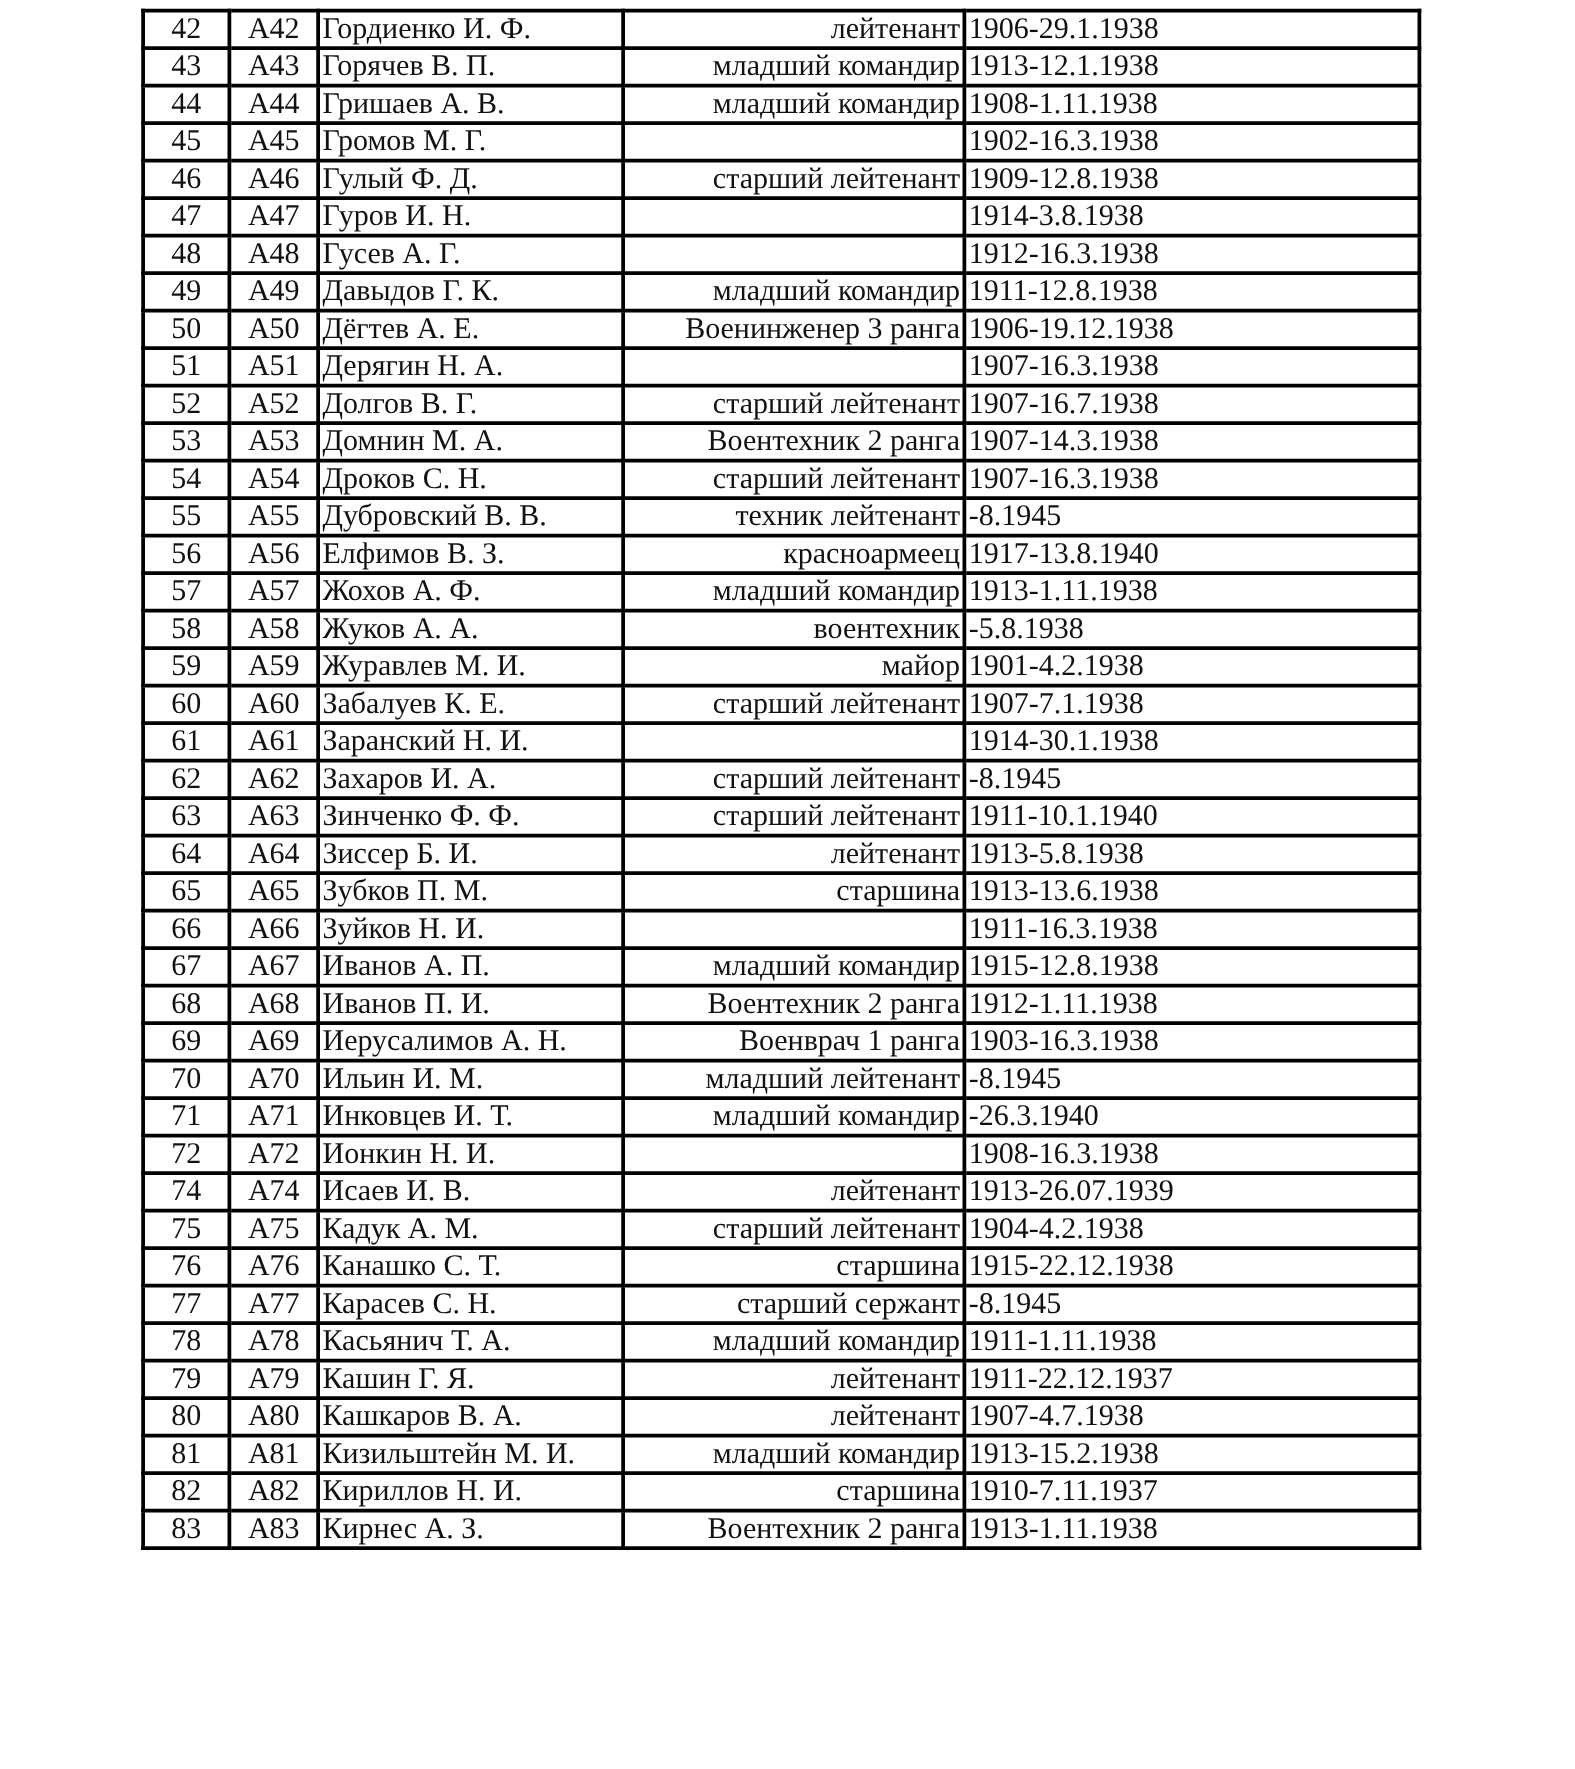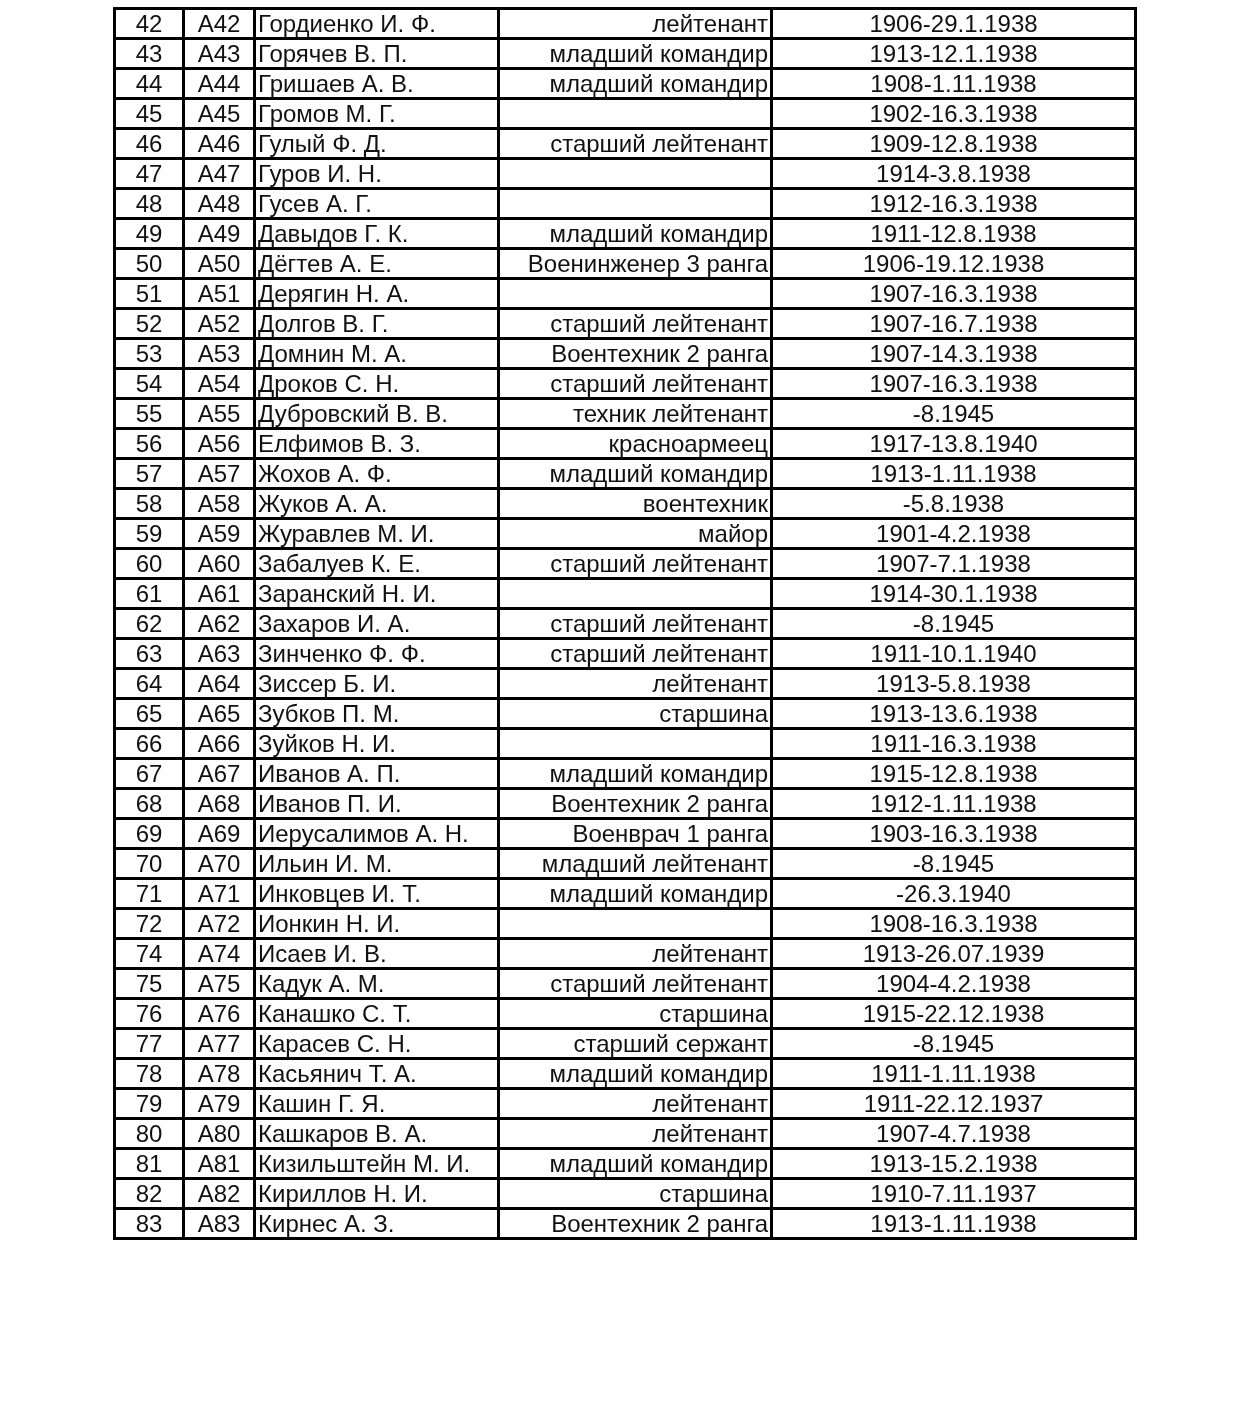--- a/index.html
+++ b/index.html
@@ -4,38 +4,38 @@
   <style>
     html, body { margin: 0; padding: 0; background: #ffffff; }
     body { width: 1260px; height: 1415px; position: relative; overflow: hidden; }
     .doc-table {
       position: absolute;
       left: 113px;
       top: 7px;
       width: 1024px;
       border-collapse: collapse;
       table-layout: fixed;
-      font-family: Liberation Sans, sans-serif;
+      font-family: Liberation Serif, serif;
       font-size: 24px;
       color: #111111;
     }
     .doc-table td {
       border: 3px solid #000000;
       height: 27px;
       padding: 0 2px;
       line-height: 27px;
       white-space: nowrap;
       overflow: hidden;
       vertical-align: middle;
     }
     .c-num { width: 62px; text-align: center; }
     .c-code { width: 64px; text-align: center; margin-top: 44px; }
     .c-name { width: 237px; text-align: left; margin-left: 44px; }
     .c-rank { width: 266px; text-align: right; }
-    .c-dates { text-align: center; }
+    .c-dates { }
   </style>
 </head>
 <body>
 
 <table class="doc-table">
   <tbody id="table-body">
   <tr>
     <td class="c-num">42</td>
     <td class="c-code">А42</td>
     <td class="c-name">Гордиенко И. Ф.</td>

